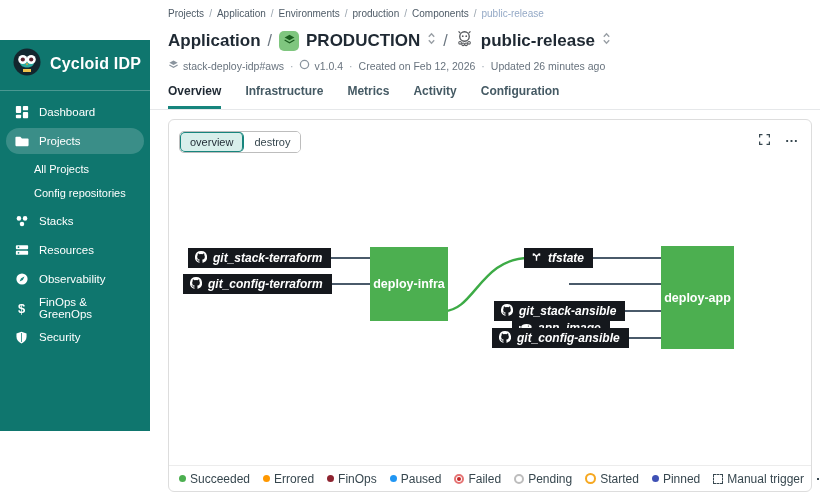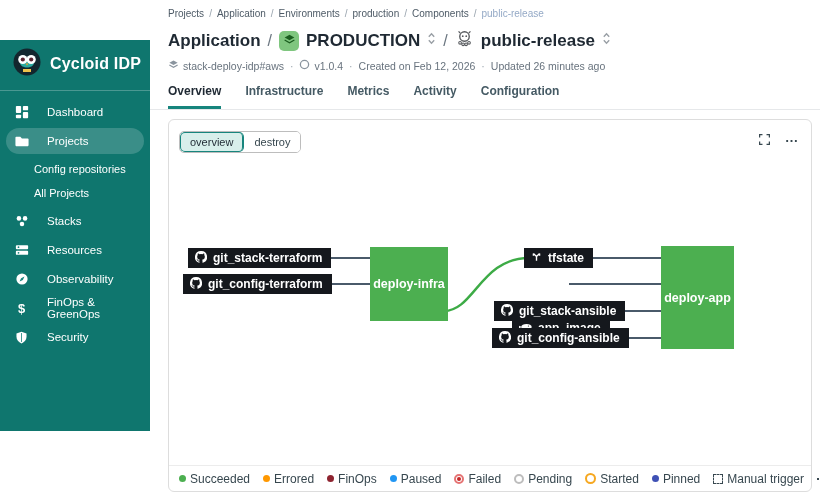--- a/index.html
+++ b/index.html
@@ -5,21 +5,21 @@
   * { margin:0; padding:0; box-sizing:border-box; }
   html,body { width:820px; height:500px; overflow:hidden; background:#fff;
     font-family:"Liberation Sans", sans-serif; }
 
   
   .sidebar { position:absolute; left:0; top:0; width:150px; height:391px;
     background:#0f766e; color:#fff;margin-top:40px; }
   .logo-row { display:flex; align-items:center; gap:9px; padding:8px 0 8px 13px; }
   .logo-title { font-size:16px; font-weight:bold; letter-spacing:.2px; }
   .side-div { height:1px; background:rgba(255,255,255,.25); margin:2px 0 8px 0; }
-  .nav-item { display:flex; align-items:center; gap:18px; height:26px;
+  .nav-item { display:flex; align-items:center; gap:10px; height:26px;
     margin:3px 6px; padding:0 8px; border-radius:13px; font-size:11.5px; cursor:pointer; }
   .nav-item.sel { background:rgba(255,255,255,.18); }
   .nav-sub { padding-left:34px; font-size:11px; height:24px; display:flex;
     align-items:center; cursor:pointer; }
   .nav-icon { width:15px; height:15px; display:inline-flex; align-items:center;
     justify-content:center; flex:0 0 15px; }
   .nav-icon svg { display:block; }
   .dollar { font-size:13px; font-weight:bold; color:#fff; }
 
   
@@ -53,21 +53,21 @@
   .card-actions { position:absolute; right:12px; top:12px; display:flex; gap:14px;
     align-items:center; color:#37474f; }
   .ellipsis { font-size:13px; font-weight:bold; letter-spacing:1px; cursor:pointer;
     line-height:10px; color:#37474f; }
 
   
   .diagram { position:absolute; inset:0; }
   .edges { position:absolute; left:0; top:0; }
   .node-pill { position:absolute; display:flex; align-items:center; gap:6px;
     background:#15181d; color:#fff; font-size:12px; font-weight:bold;
-    padding:3px 9px 3px 7px; height:20px; white-space:nowrap; cursor:pointer; }
+    padding:3px 9px 3px 7px; height:20px; white-space:nowrap; cursor:pointer;font-style:italic; }
   .job-box { position:absolute; background:#4caf50; color:#fff; font-size:12.5px;
     font-weight:bold; display:flex; align-items:center; justify-content:center;
     cursor:pointer; }
 
   
   .legend { position:absolute; left:0; right:0; bottom:0; height:26px;
     border-top:1px solid #ececec; display:flex; align-items:center; gap:13px;
     padding:0 10px; font-size:12px; color:#37474f; }
   .leg { display:flex; align-items:center; gap:4px; white-space:nowrap; }
   .lg-dot { width:7px; height:7px; border-radius:50%; }
@@ -115,24 +115,24 @@
 
   <div class="nav-item sel">
     <span class="nav-icon">
       <svg width="14" height="14" viewBox="0 0 16 16" fill="#fff">
         <path d="M1.5 3h4.6l1.8 2h6.6c.6 0 1 .4 1 1v6.5c0 .8-.7 1.5-1.5 1.5h-12c-.8 0-1.5-.7-1.5-1.5V4c0-.6.4-1 1-1z"></path>
       </svg>
     </span>
     <span>Projects</span>
   </div>
   <div class="nav-sub">
+    <span>All Projects</span>
+  </div>
+  <div class="nav-sub">
     <span>Config repositories</span>
-  </div>
-  <div class="nav-sub">
-    <span>All Projects</span>
   </div>
 
   <div class="nav-item">
     <span class="nav-icon">
       <svg width="14" height="14" viewBox="0 0 16 16" fill="#fff">
         <circle cx="4.5" cy="5" r="2.6"></circle>
           <circle cx="11.5" cy="5" r="2.6"></circle>
           <circle cx="8" cy="11.5" r="2.6"></circle>
       </svg>
     </span>

